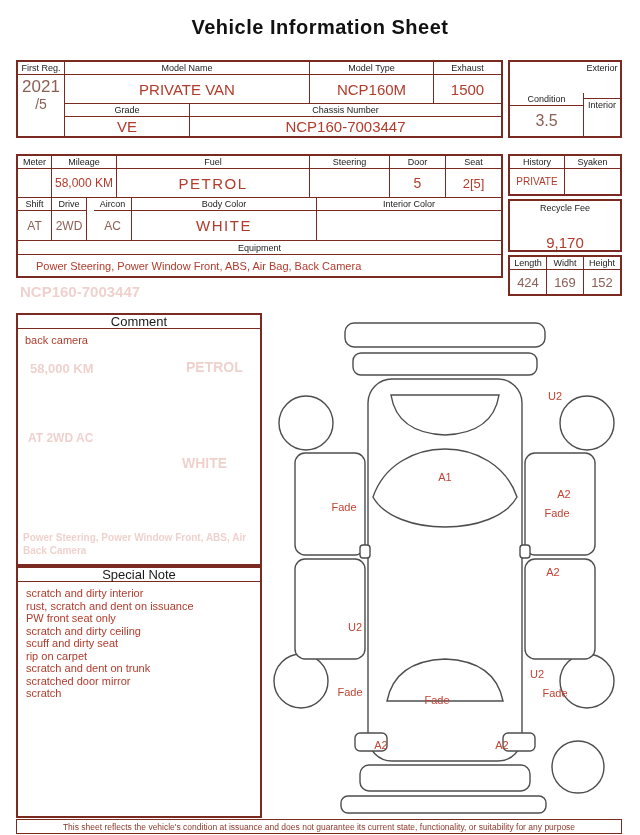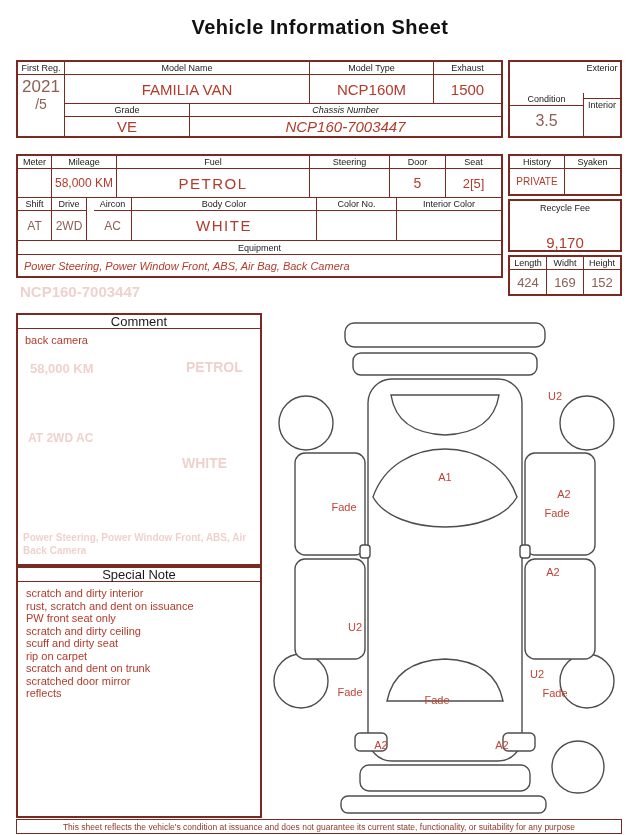--- a/index.html
+++ b/index.html
@@ -34,21 +34,21 @@
   .hdr.nb{border-bottom:none;}
   .val{
     flex:1;display:flex;align-items:center;justify-content:center;
     color:var(--red);white-space:nowrap;overflow:hidden;
   }
   .v15{font-size:15px;} .v14{font-size:14px;} .v13{font-size:13px;}
   .v12{font-size:12px;} .v11{font-size:11px;} .v10{font-size:10px;}
   .v17{font-size:17px;} .v20{font-size:16px;}
   .muted{color:var(--muted);}
   .ls{letter-spacing:1.5px;}
-  .left-align{justify-content:flex-start;padding-left:6px;font-style:italic;}
+  .left-align{justify-content:flex-start;padding-left:18px;}
   .firstreg{flex-direction:column;justify-content:flex-start;padding-top:3px;line-height:1.1;}
   .panel{position:absolute;box-sizing:border-box;border:2px solid var(--bd);background:#fff;}
   .panel-hdr{
     font-size:13px;line-height:14px;height:14px;text-align:center;
     border-bottom:1px solid var(--bd);box-sizing:border-box;color:var(--ink);
   }
   .panel-body{position:relative;width:100%;height:calc(100% - 14px);overflow:hidden;}
   .note-item{font-size:11px;line-height:12.5px;color:var(--red);white-space:nowrap;}
   .comment-text{font-size:11px;color:var(--red);}
   .ghost{
@@ -73,37 +73,37 @@
     <div class="hdr">First Reg.</div>
     <div class="val firstreg muted">
       <div class="v17">2021</div>
       <div class="v14">/5</div>
     </div>
   </div>
   <div class="stack">
     <div class="row" style="height:42px;">
       <div class="col" style="width:245px;">
         <div class="hdr">Model Name</div>
-        <div class="val v15">FAMILIA VAN</div>
+        <div class="val v15">PRIVATE VAN</div>
       </div>
       <div class="col" style="width:124px;">
         <div class="hdr">Model Type</div>
         <div class="val v15">NCP160M</div>
       </div>
       <div class="col last" style="flex:1;">
         <div class="hdr">Exhaust</div>
         <div class="val v15">1500</div>
       </div>
     </div>
     <div class="row last" style="flex:1;">
       <div class="col" style="width:125px;">
         <div class="hdr">Grade</div>
         <div class="val v15">VE</div>
       </div>
-      <div class="col last" style="flex:1;font-style:italic;">
+      <div class="col last" style="flex:1;">
         <div class="hdr">Chassis Number</div>
         <div class="val v15">NCP160-7003447</div>
       </div>
     </div>
   </div>
 </div>
 
 <div class="tbl" style="left:508px;top:60px;width:114px;height:78px;">
   <div class="col" style="width:74px;margin-top:31px;">
     <div class="hdr">Condition</div>
@@ -162,24 +162,20 @@
         <div class="hdr">Drive</div>
         <div class="val v12 muted">2WD</div>
       </div>
       <div class="col" style="width:38px;margin-left:7px;">
         <div class="hdr">Aircon</div>
         <div class="val v12 muted">AC</div>
       </div>
       <div class="col" style="width:185px;">
         <div class="hdr">Body Color</div>
         <div class="val v15 ls">WHITE</div>
-      </div>
-      <div class="col" style="width:80px;">
-        <div class="hdr">Color No.</div>
-        <div class="val v11"></div>
       </div>
       <div class="col last" style="flex:1;">
         <div class="hdr">Interior Color</div>
         <div class="val v11"></div>
       </div>
     </div>
     <div class="row" style="height:14px;">
       <div class="col last" style="flex:1;">
         <div class="hdr nb" style="height:14px;line-height:14px;">Equipment</div>
       </div>
@@ -245,21 +241,21 @@
   <div class="panel-hdr">Special Note</div>
   <div class="panel-body" style="padding:5px 0 0 8px;">
     <div class="note-item">scratch and dirty interior</div>
     <div class="note-item">rust, scratch and dent on issuance</div>
     <div class="note-item">PW front seat only</div>
     <div class="note-item">scratch and dirty ceiling</div>
     <div class="note-item">scuff and dirty seat</div>
     <div class="note-item">rip on carpet</div>
     <div class="note-item">scratch and dent on trunk</div>
     <div class="note-item">scratched door mirror</div>
-    <div class="note-item">reflects</div>
+    <div class="note-item">scratch</div>
   </div>
 </div>
 
 <div class="abs" style="left:265px;top:315px;width:365px;height:500px;">
   <svg width="365" height="500" viewBox="0 0 365 500">
     <g fill="#ffffff" stroke="#4d4d4d" stroke-width="1.4">
 
       <rect x="80" y="8" width="200" height="24" rx="9"></rect>
       <rect x="88" y="38" width="184" height="22" rx="8"></rect>
 

